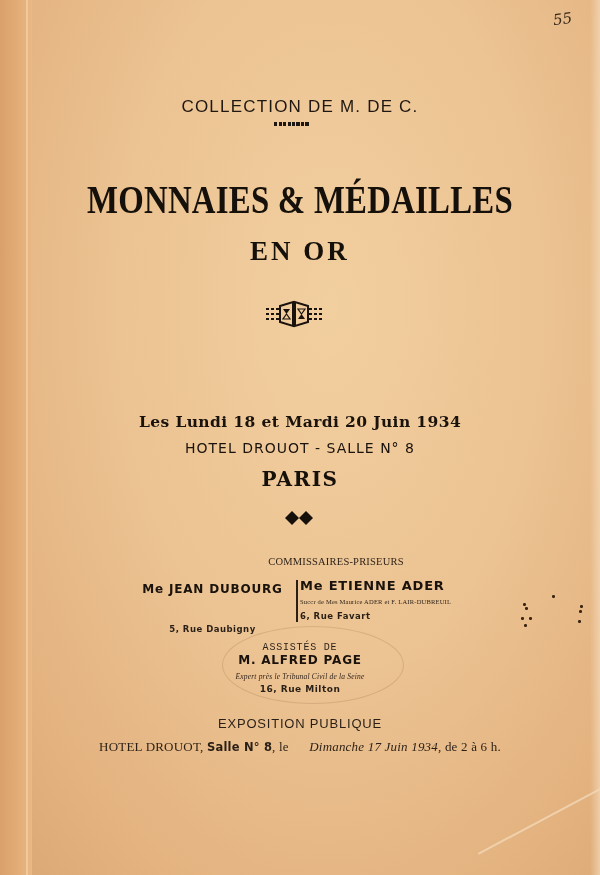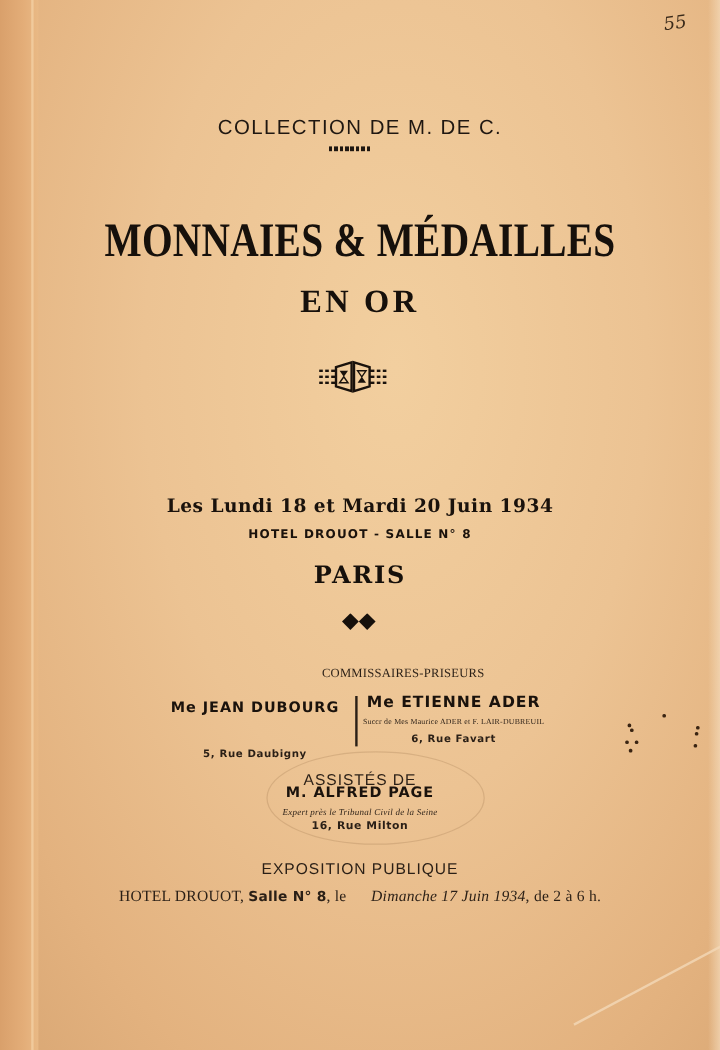--- a/index.html
+++ b/index.html
@@ -54,55 +54,55 @@
 
     .vente {
       top: 373px; font-family: "Liberation Serif", serif; font-style: italic;
       font-size: 20px; letter-spacing: 0.3px; color: #1d150f;
     }
     .dates {
       top: 412px; font-family: "DejaVu Serif", serif; font-weight: 700;
       font-size: 15.5px; letter-spacing: 0.4px; color: #1a120c;
     }
     .venue {
-      top: 440px; font-family: "DejaVu Sans", sans-serif; font-weight: 700;
-      font-size: 10px; letter-spacing: 1px; color: #1a120c;
+      top: 440px; font-family: "DejaVu Sans", sans-serif; font-weight: 400;
+      font-size: 14px; letter-spacing: 1px; color: #1a120c;
     }
     .city {
       top: 467px; font-family: "DejaVu Serif", serif; font-weight: 700;
       font-size: 20px; letter-spacing: 1.5px; color: #16100b;
     }
     .diamonds { position: absolute; left: 284px; top: 511px; width: 32px; height: 14px; }
 
     .commissaires {
       top: 556px; font-family: "Liberation Serif", serif; font-size: 10.5px;
       letter-spacing: 0.2px; color: #2a1f16; padding-left: 36px;
     }
     .col-left { position: absolute; left: 130px; width: 165px; text-align: center; }
-    .col-right { position: absolute; left: 284px; width: 188px; text-align: center; }
+    .col-right { position: absolute; left: 300px; width: 188px; }
     .divider { position: absolute; left: 296px; top: 580px; width: 1.5px; height: 42px; background: #2a1f16; }
     .name {
       font-family: "DejaVu Sans", sans-serif; font-weight: 700; font-size: 12px;
       letter-spacing: 0.8px; color: #1a120c; white-space: nowrap;
     }
     .name.big { font-size: 13px; }
     .addr {
       font-family: "DejaVu Sans", sans-serif; font-weight: 700; font-size: 8.5px;
       letter-spacing: 0.5px; color: #2a1f16; white-space: nowrap;
     }
     .succ {
       font-family: "Liberation Serif", serif; font-size: 6.5px;
       letter-spacing: 0.2px; color: #2a1f16; white-space: nowrap;
     }
     .oval {
       position: absolute; left: 222px; top: 626px; width: 180px; height: 76px;
       border: 1px solid rgba(150,110,70,0.25); border-radius: 50%;
     }
     .assistes {
-      top: 642px; font-family: Liberation Sans, sans-serif; font-size: 13px;
+      top: 642px; font-family: Liberation Mono, monospace; font-size: 10px;
       letter-spacing: 0.8px; color: #2a1f16;
     }
     .page-name {
       top: 653px; font-family: "DejaVu Sans", sans-serif; font-weight: 700;
       font-size: 12px; letter-spacing: 0.8px; color: #1a120c;
     }
     .expert {
       top: 672px; font-family: "Liberation Serif", serif; font-style: italic;
       font-size: 7.5px; letter-spacing: 0.2px; color: #2a1f16; text-align: center;
     }

